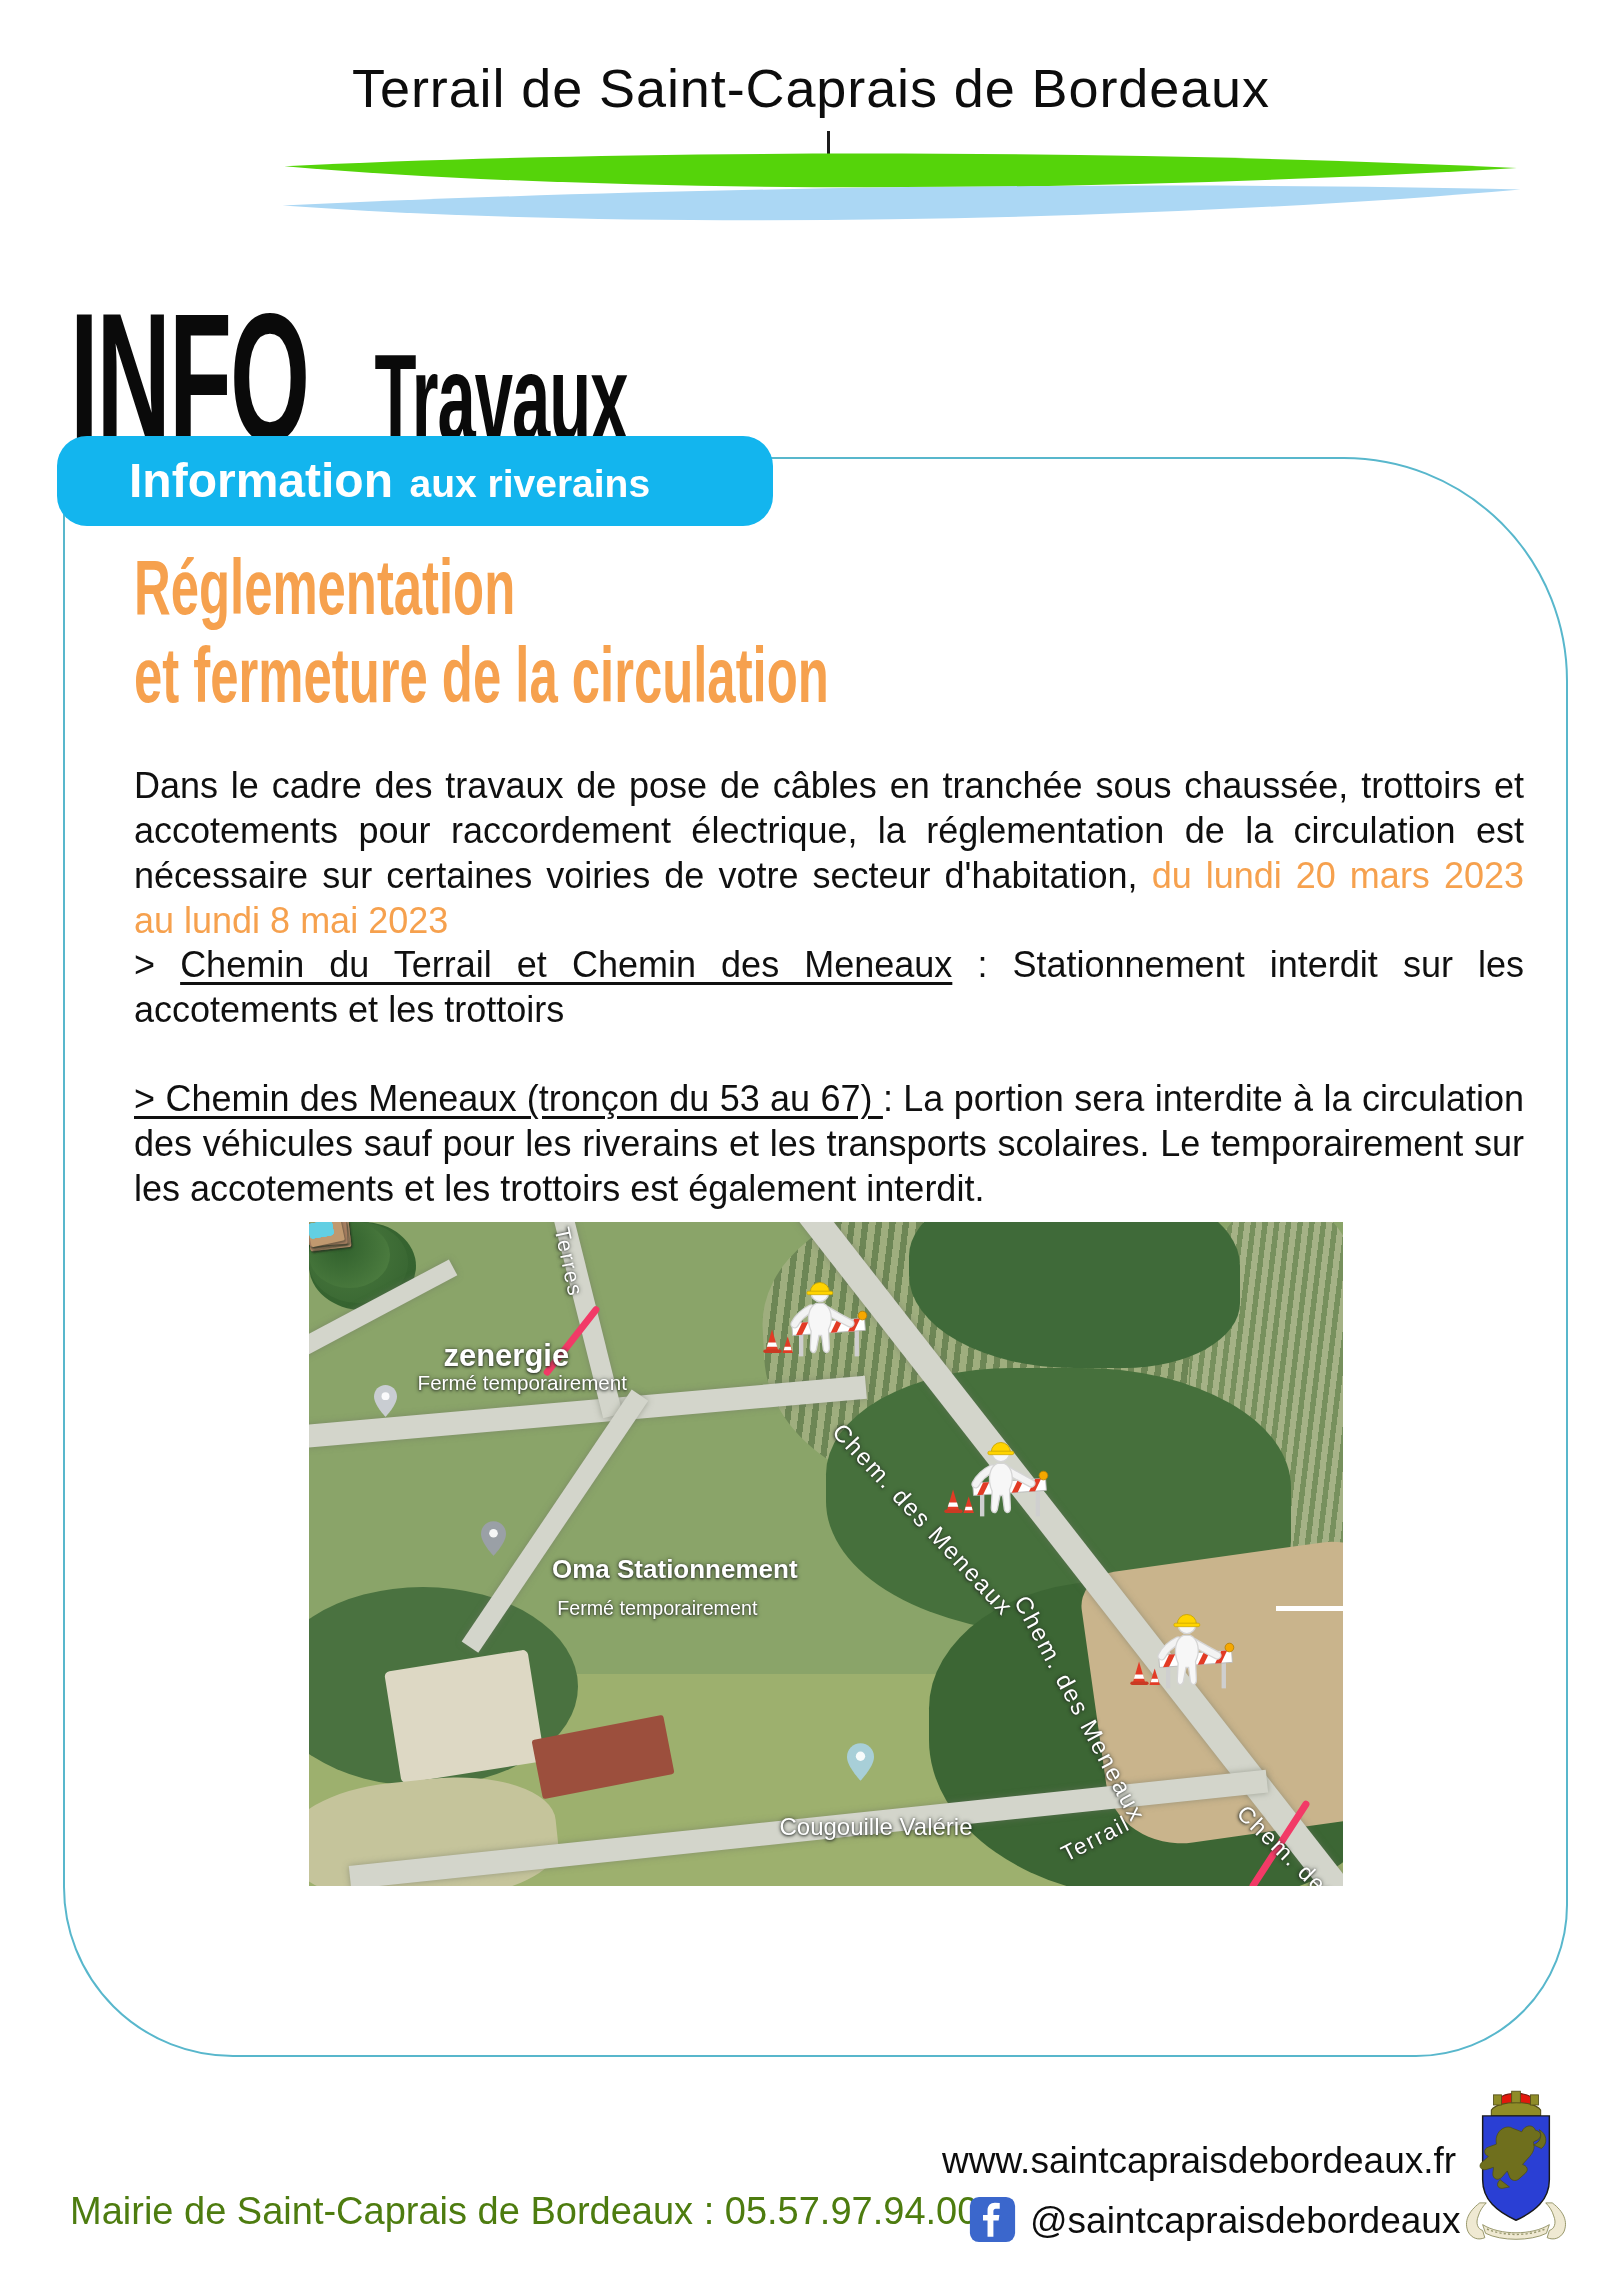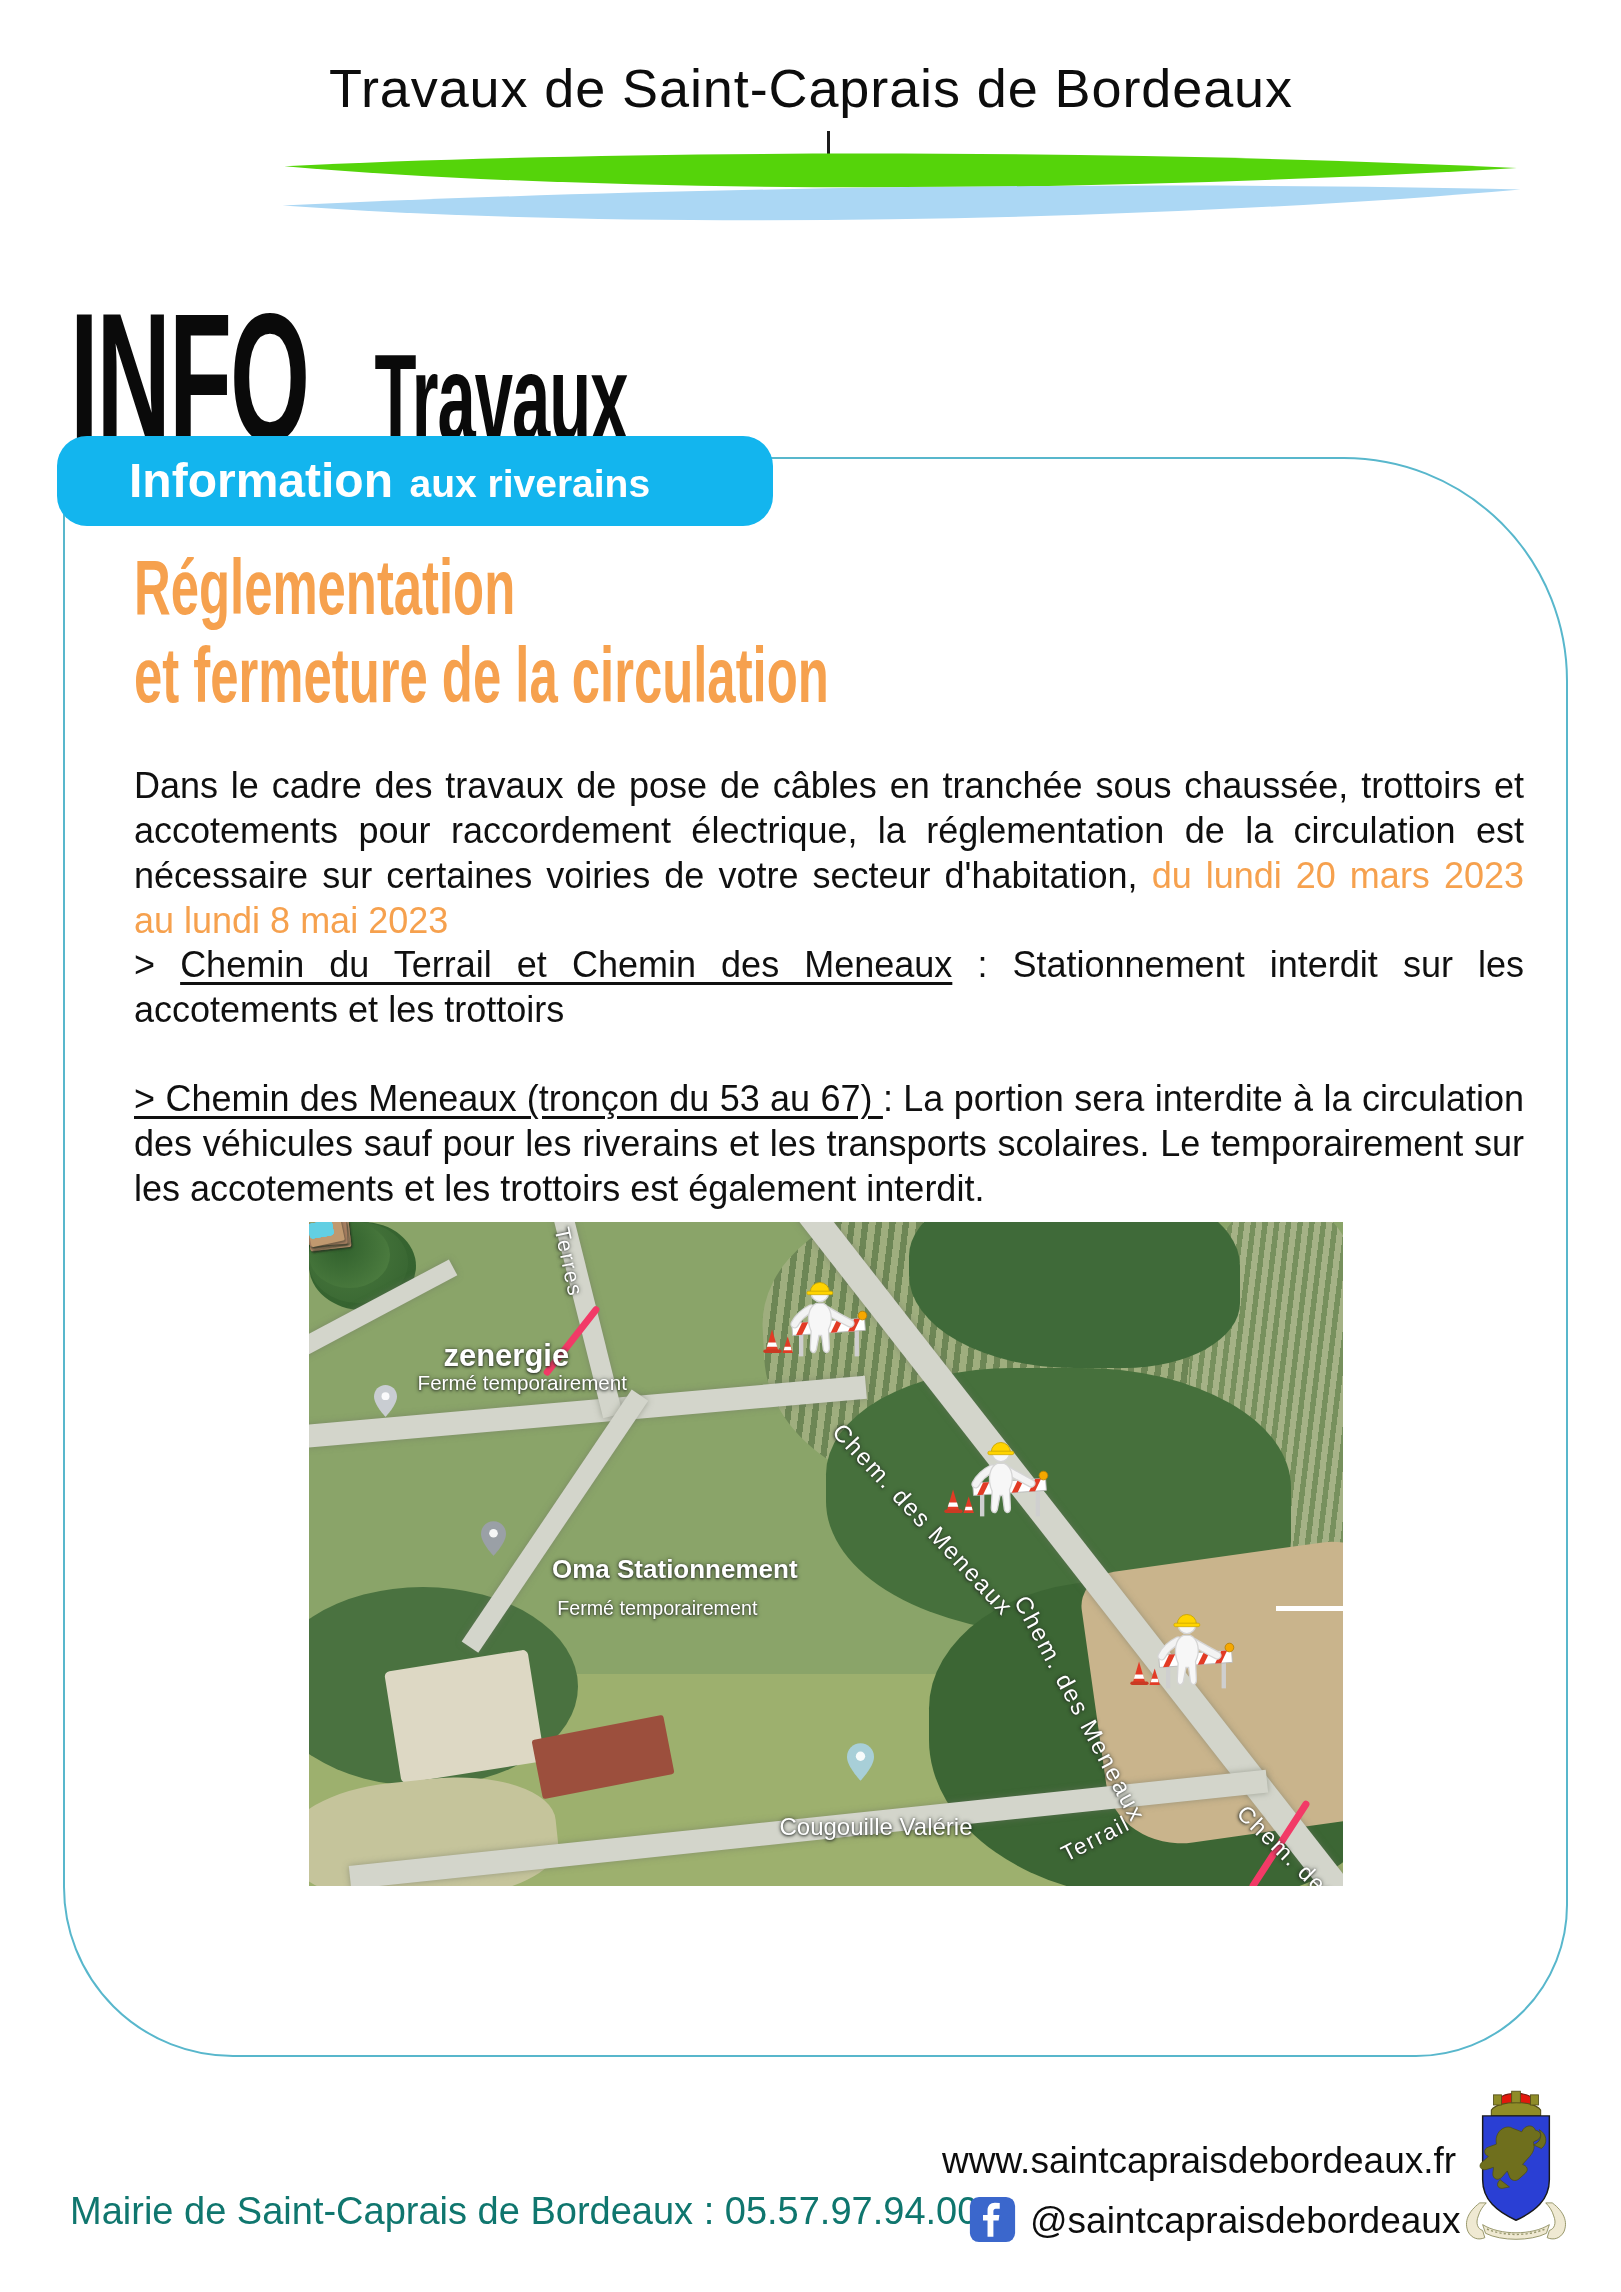--- a/index.html
+++ b/index.html
@@ -50,21 +50,21 @@
           text-shadow:0 0.9px 2.7px rgba(35,40,35,.95),0 0 4.5px rgba(35,40,35,.6);}
   .poi{font-size:31px;font-weight:bold;}
   .poi-sub{font-size:20.6px;font-weight:normal;}
   .roadname{font-size:24px;letter-spacing:1.8px;}
   .pinkline{width:7.2px;border-radius:3.6px;background:#f23a67;z-index:8;}
   .worker{z-index:7;}
   .pin{z-index:6;}
   .whiteline{left:1276px;top:1606px;width:124px;height:4.5px;background:#ffffff;z-index:6;}
 
   
-  .phone{left:70px;top:2190px;font-size:38px;color:#0f766e;white-space:nowrap;}
+  .phone{left:70px;top:2190px;font-size:38px;color:#4d7c0f;white-space:nowrap;}
   .website{left:942px;top:2140px;font-size:37px;color:#0d0d0d;white-space:nowrap;}
   .fb-icon{left:969px;top:2196px;width:47px;height:47px;}
   .fb-handle{left:1030px;top:2200px;font-size:37px;color:#0d0d0d;white-space:nowrap;}
   .crest{left:1458px;top:2067px;width:116px;height:192px;z-index:4;}
 </style>
 </head>
 <body>
 
 <div class="page">
 
@@ -95,21 +95,21 @@
         <path d="M59,15 a11,11 0 0 1 22,0 Z" fill="#ffd400" stroke="#c9a400" stroke-width="1"></path>
         <rect x="55" y="14" width="30" height="4" rx="2" fill="#ffd400" stroke="#c9a400" stroke-width="0.8"></rect>
       </g>
       <g id="pin-glyph">
         <path d="M13,0 C5.8,0 0,5.8 0,13 C0,22.7 13,36 13,36 C13,36 26,22.7 26,13 C26,5.8 20.2,0 13,0 Z"></path>
         <circle cx="13" cy="12.5" r="4.5" fill="#ffffff" opacity="0.9"></circle>
       </g>
     </defs>
   </svg>
 
-  <div class="abs main-title">Travaux de Saint-Caprais de Bordeaux</div>
+  <div class="abs main-title">Terrail de Saint-Caprais de Bordeaux</div>
   <div class="abs stray-mark"></div>
   <svg class="abs swoosh" viewBox="0 0 1390 100">
     <path d="M4,64 C420,44 950,36 1386,46 C1000,80 420,94 4,64 Z" fill="#abd7f4"></path>
     <path d="M6,20 C380,2 900,0 1382,22 C950,48 400,54 6,20 Z" fill="#55d40a"></path>
   </svg>
 
   <div class="abs info-title">
     <span class="info-big">INFO</span><span class="info-small">Travaux</span>
   </div>
 

